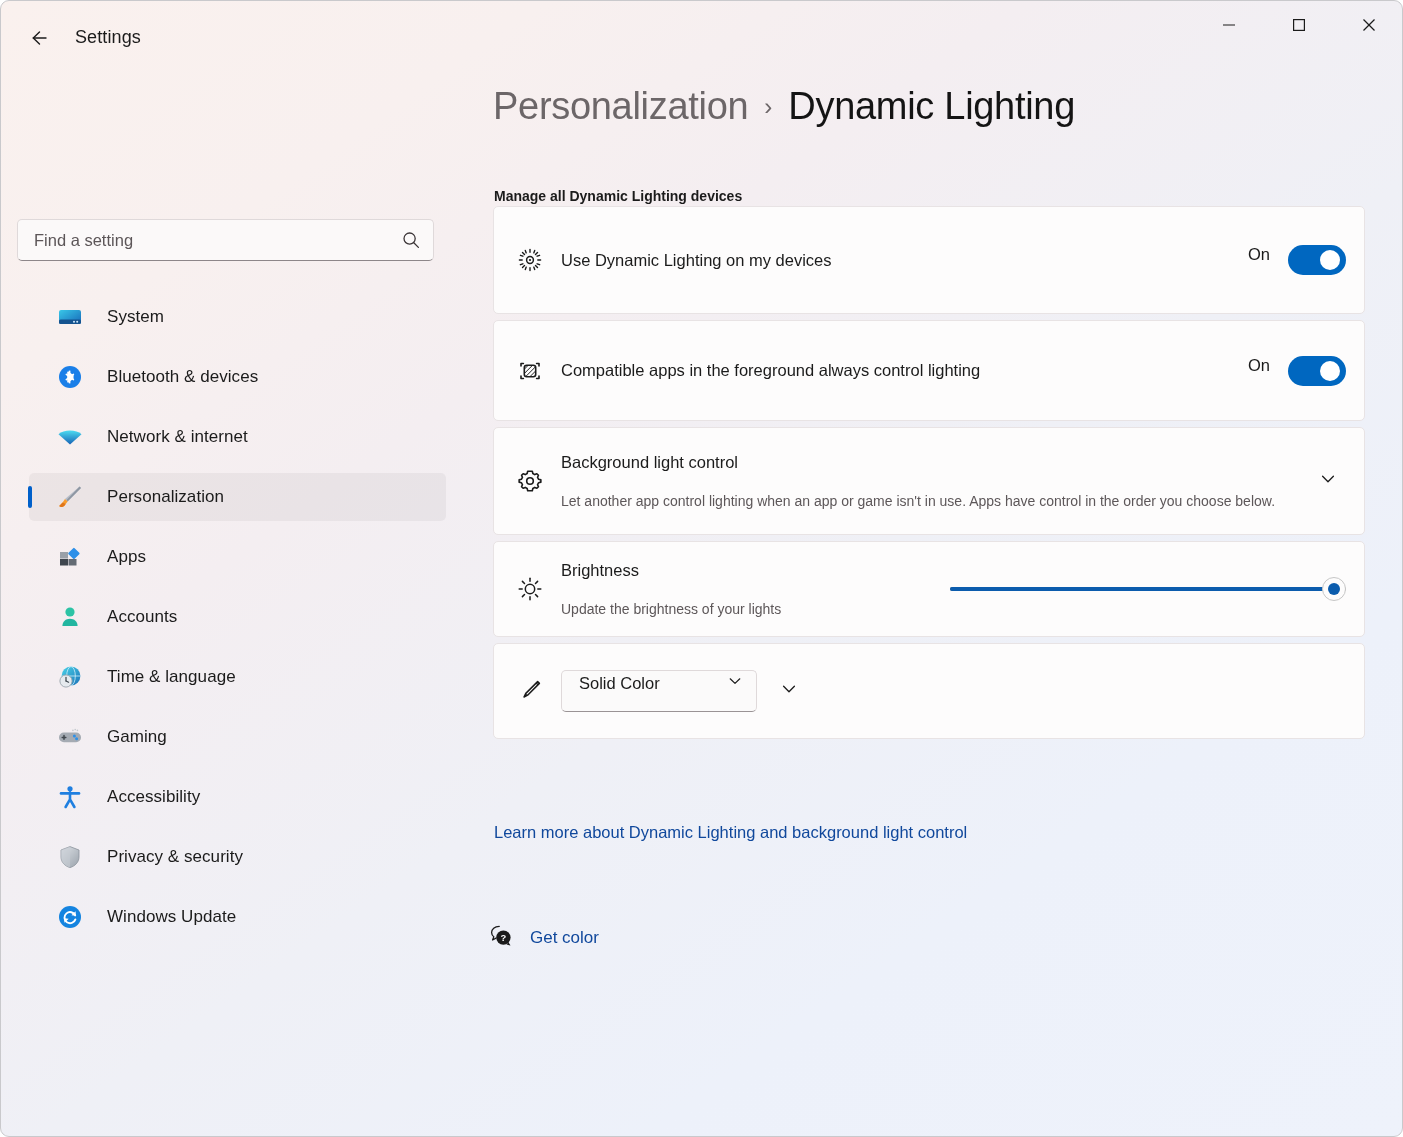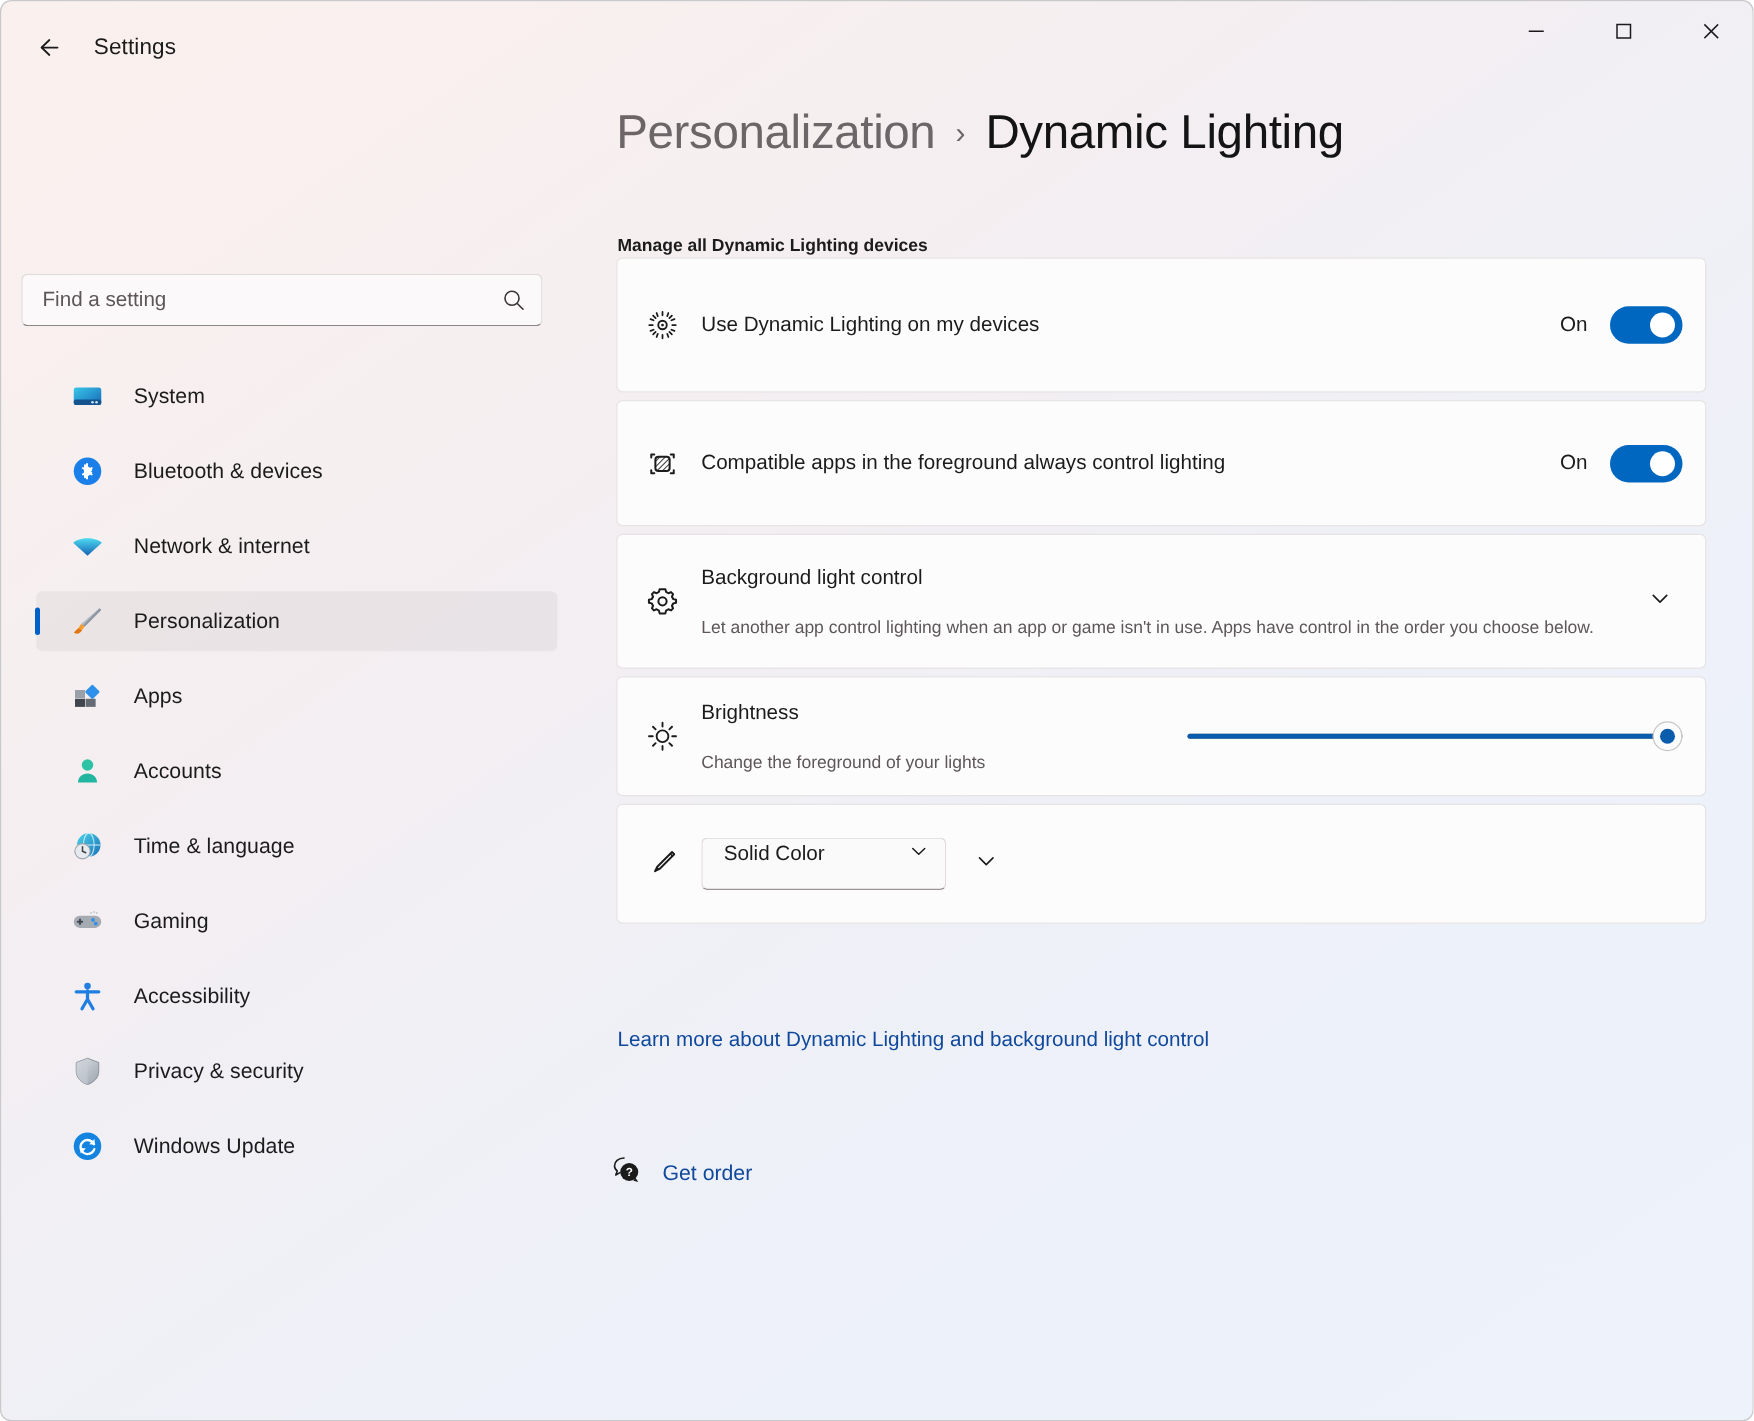--- a/index.html
+++ b/index.html
@@ -191,21 +191,21 @@
     display: flex; align-items: center; justify-content: flex-start;
   }
   .card-text { flex: 1; min-width: 0; padding-right: 12px; }
   .card-title { font-size: 16.5px; color: #1b1b1b; line-height: 1.35; }
   .card-sub {
     font-size: 14px; color: #5d5759; line-height: 1.45; margin-top: 18px;
   }
   .card-right { flex: 0 0 auto; display: flex; align-items: center; gap: 14px; }
 
   
-  .toggle-wrap { display: flex; align-items: center; gap: 18px; cursor: pointer; }
+  .toggle-wrap { display: flex; align-items: flex-start; gap: 18px; cursor: pointer; }
   .toggle-state { font-size: 16.5px; color: #1b1b1b; }
   .toggle {
     width: 58px; height: 30px;
     border-radius: 15px;
     background: #0067c0;
     position: relative;
     flex: 0 0 auto;
   }
   .toggle .knob {
     position: absolute;
@@ -619,21 +619,21 @@
               <line x1="22.8" y1="15" x2="25.8" y2="15"></line>
               <line x1="7.4" y1="7.4" x2="9.5" y2="9.5"></line>
               <line x1="20.5" y1="20.5" x2="22.6" y2="22.6"></line>
               <line x1="7.4" y1="22.6" x2="9.5" y2="20.5"></line>
               <line x1="20.5" y1="9.5" x2="22.6" y2="7.4"></line>
             </g>
           </svg>
         </span>
         <div class="card-text">
           <div class="card-title">Brightness</div>
-          <div class="card-sub">Change the foreground of your lights</div>
+          <div class="card-sub">Update the brightness of your lights</div>
         </div>
         <div class="card-right">
           <div class="slider" id="brightness-slider">
             <span class="track"></span>
             <span class="fill" style="width: 384px;"></span>
             <span class="thumb" style="left: 372px;"></span>
           </div>
         </div>
       </div>
 
@@ -670,17 +670,17 @@
 
     <div class="gethelp">
       <span>
         <svg width="30" height="30" viewBox="0 0 30 30" aria-hidden="true">
           <path d="M13.2 5.4 C8.6 5.4 5.6 8.4 5.6 11.6 C5.6 13.4 6.4 14.8 7.8 15.8 L6.6 19 L10 17.1" fill="none" stroke="#1b1b1b" stroke-width="1.3" stroke-linecap="round" stroke-linejoin="round"></path>
           <circle cx="17.4" cy="16.6" r="7.2" fill="#1b1b1b"></circle>
           <path d="M22.4 21.2 L24.6 24.6 L20.6 23.6 Z" fill="#1b1b1b"></path>
           <text x="17.4" y="20.1" font-family="Liberation Sans, sans-serif" font-size="9.4" font-weight="bold" fill="#fff" text-anchor="middle">?</text>
         </svg>
       </span>
-      <span class="gethelp-label">Get order</span>
+      <span class="gethelp-label">Get color</span>
     </div>
 
   </div>
 </div>
 
 </body></html>

